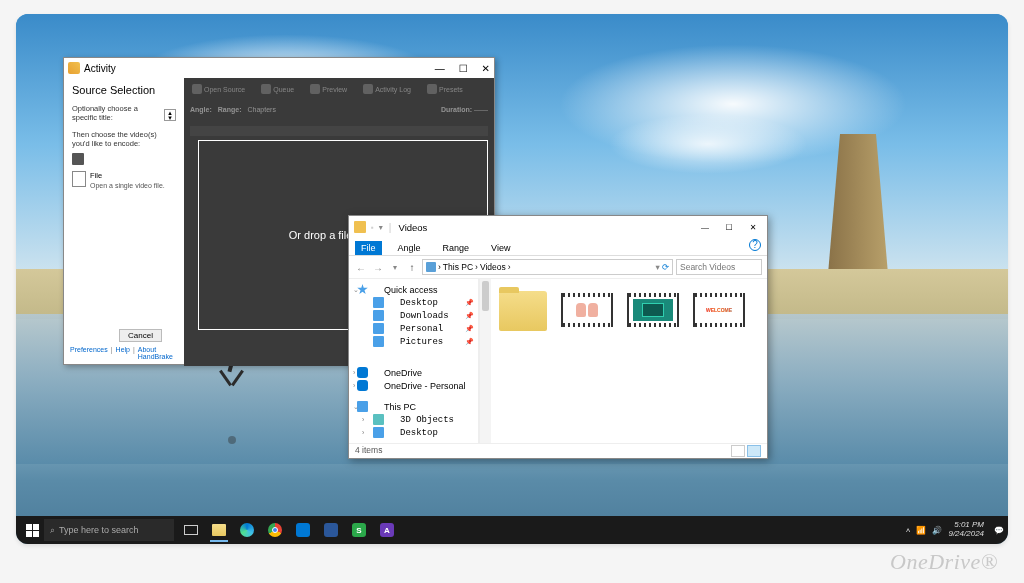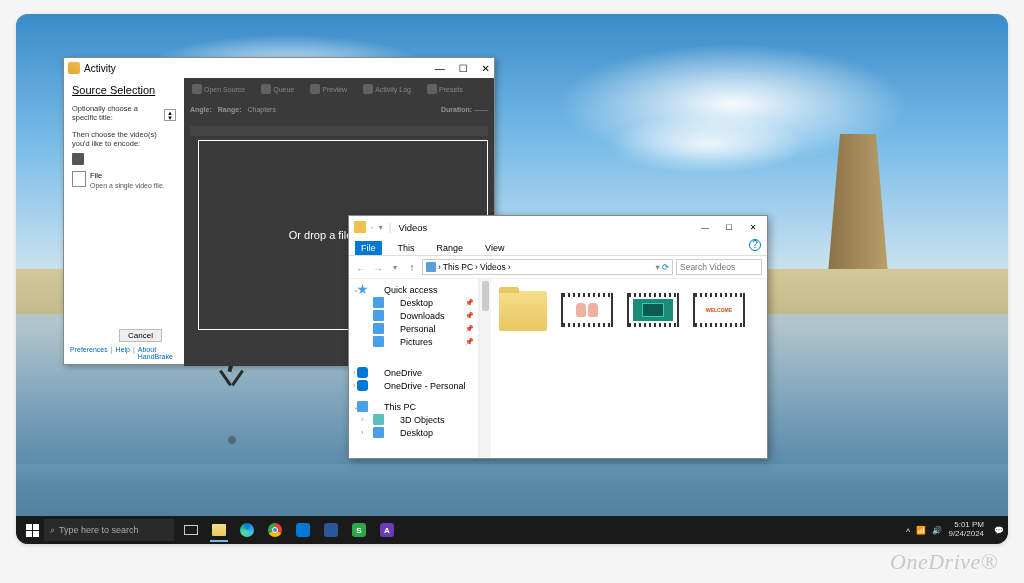--- a/index.html
+++ b/index.html
@@ -23,21 +23,21 @@
   .reflection::before { content: ''; position: absolute; width: 8px; height: 8px; background: #2b2b2b; border-radius: 50%; top: 0; left: 12px; }
 
   
   .hb-window { position: absolute; left: 47px; top: 43px; width: 432px; height: 308px; background: #fff; border: 1px solid #888; box-shadow: 2px 2px 6px rgba(0,0,0,0.3); }
   .hb-titlebar { display: flex; align-items: center; height: 20px; padding: 0 4px; font-size: 10px; }
   .hb-icon { width: 12px; height: 12px; background: linear-gradient(45deg, #e8a030, #f0c050); margin-right: 4px; border-radius: 2px; }
   .hb-title-controls { margin-left: auto; display: flex; gap: 14px; font-size: 10px; }
   .hb-title-controls span { cursor: default; }
   .hb-body { display: flex; height: 288px; }
   .hb-left { width: 120px; padding: 6px 8px; font-size: 8.5px; }
-  .hb-left h3 { font-size: 11px; font-weight: 400; margin-bottom: 8px; text-decoration: underline; }
+  .hb-left h3 { font-size: 11px; font-weight: 400; margin-bottom: 8px; }
   .src-opt-row { display: flex; align-items: center; gap: 2px; margin-bottom: 4px; position: relative; }
   .src-spin { width: 12px; height: 12px; border: 1px solid #999; font-size: 7px; display: flex; flex-direction: column; line-height: 5px; text-align: center; }
   .hb-left p { font-size: 7.5px; color: #333; margin-bottom: 4px; }
   .hb-item { display: flex; gap: 4px; margin-bottom: 6px; }
   .hb-item-icon { width: 14px; height: 16px; background: #fff; border: 1px solid #888; flex-shrink: 0; position: relative; }
   .hb-item-icon.folder { border: none; width: 12px; height: 12px; background: #555; margin-top: 1px; border-radius: 1px; }
   .hb-item-txt b { font-size: 7.5px; display: block; font-weight: 400; }
   .hb-item-txt span { font-size: 7px; color: #555; }
   .hb-right { flex: 1; background: #3a3a3a; position: relative; overflow: hidden; }
   .hb-toolbar-dim { position: absolute; top: 4px; left: 4px; right: 4px; display: flex; gap: 8px; opacity: 0.5; }
@@ -70,21 +70,21 @@
   .ex-navbtn { width: 14px; height: 14px; display: flex; align-items: center; justify-content: center; color: #888; font-size: 10px; }
   .ex-navbtn.active { color: #333; }
   .ex-path { flex: 1; border: 1px solid #ccc; height: 16px; display: flex; align-items: center; padding: 0 3px; font-size: 8.5px; gap: 2px; }
   .ex-path-icon { width: 10px; height: 10px; background: #5aa0d8; border-radius: 1px; }
   .ex-search { width: 86px; border: 1px solid #ccc; height: 16px; padding: 0 3px; font-size: 8.5px; color: #999; }
   .ex-body { flex: 1; display: flex; overflow: hidden; }
   .ex-nav { width: 130px; border-right: 1px solid #eee; padding: 4px 2px; font-size: 9px; overflow: hidden; }
   .ex-nav-item { display: flex; align-items: center; gap: 16px; padding: 1px 2px 1px 14px; position: relative; }
   .ex-nav-item.top { padding-left: 6px; }
   .ex-nav-item .chev { position: absolute; left: 2px; font-size: 7px; color: #888; }
-  .ex-nav-item.sub { padding-left: 22px; }
+  .ex-nav-item.sub { padding-left: 22px; font-family: Liberation Mono, monospace; }
   .ex-ni-icon { width: 11px; height: 11px; border-radius: 1px; flex-shrink: 0; }
   .star { background: #4aa0e8; clip-path: polygon(50% 0%, 61% 35%, 98% 35%, 68% 57%, 79% 91%, 50% 70%, 21% 91%, 32% 57%, 2% 35%, 39% 35%); }
   .desktop-i { background: #4aa0e8; }
   .dl-i { background: #4aa0e8; }
   .doc-i { background: #4aa0e8; }
   .pic-i { background: #4aa0e8; }
   .od-i { background: #0078d4; border-radius: 3px; }
   .pc-i { background: #4aa0e8; }
   .obj-i { background: #5ac0c0; }
   .pin { margin-left: auto; color: #bbb; font-size: 7px; }
@@ -112,21 +112,21 @@
   
   .taskbar { position: absolute; bottom: 0; left: 0; right: 0; height: 28px; background: #1a1a1a; display: flex; align-items: center; padding: 0 4px; color: #fff; }
   .start-btn { width: 24px; height: 24px; display: flex; align-items: center; justify-content: center; }
   .win-logo { width: 13px; height: 13px; display: grid; grid-template: 1fr 1fr / 1fr 1fr; gap: 1px; }
   .win-logo div { background: #fff; }
   .search-box { width: 130px; height: 22px; background: #2a2a2a; display: flex; align-items: center; padding: 0 6px; font-size: 9px; color: #aaa; gap: 4px; }
   .tb-icons { display: flex; gap: 2px; margin-left: 4px; }
   .tb-icon { width: 26px; height: 24px; display: flex; align-items: center; justify-content: center; position: relative; }
   .tb-icon.active::after { content: ''; position: absolute; bottom: 0; left: 4px; right: 4px; height: 2px; background: #76b9ed; }
   .tb-tray { margin-left: auto; display: flex; align-items: center; gap: 6px; font-size: 8px; color: #ddd; }
-  .tb-clock { text-align: right; line-height: 1.1; font-size: 8px; padding-right: 4px; }
+  .tb-clock { text-align: right; line-height: 1.1; font-size: 8px; padding-right: 4px; font-style: italic; }
 
   .folder-icon-sm { width: 14px; height: 12px; background: linear-gradient(#f5dd8a, #e8c860); border-radius: 1px; }
   .edge-icon { width: 14px; height: 14px; background: conic-gradient(#0078d4, #40c0e8, #50e090, #0078d4); border-radius: 50%; }
   .chrome-icon { width: 14px; height: 14px; background: conic-gradient(#ea4335 0 33%, #fbbc05 33% 66%, #34a853 66%); border-radius: 50%; position: relative; }
   .chrome-icon::after { content: ''; position: absolute; inset: 4px; background: #4285f4; border-radius: 50%; border: 1px solid #fff; }
   .generic-icon { width: 14px; height: 14px; border-radius: 3px; }
 
   .watermark { position: absolute; right: 26px; bottom: 8px; font-size: 22px; color: #c8c8c8; font-family: Georgia, serif; font-style: italic; font-weight: 300; letter-spacing: 0.5px; }
 </style>
 </head>
@@ -221,21 +221,21 @@
       <span class="ex-sep">|</span>
       <span class="ex-titletxt">Videos</span>
       <div class="ex-winctrl">
         <div>—</div>
         <div>☐</div>
         <div class="close">✕</div>
       </div>
     </div>
     <div class="ex-ribbon">
       <div class="ex-tab file">File</div>
-      <div class="ex-tab">This</div>
+      <div class="ex-tab">Angle</div>
       <div class="ex-tab">Range</div>
       <div class="ex-tab">View</div>
       <div class="ex-help">?</div>
     </div>
     <div class="ex-addrbar">
       <div class="ex-navbtn">←</div>
       <div class="ex-navbtn">→</div>
       <div class="ex-navbtn" style="font-size:8px;">▾</div>
       <div class="ex-navbtn active">↑</div>
       <div class="ex-path">
@@ -316,20 +316,27 @@
             </div>
           <div class="ex-vid vid2">
               <div class="inner"></div>
             </div>
           <div class="ex-vid vid3">
               <div class="inner"></div>
             </div>
         </div>
       </div>
     </div>
+    <div class="ex-status">
+      <span>4 items</span>
+      <div class="ex-viewbtns">
+        <div></div>
+        <div class="active"></div>
+      </div>
+    </div>
   </div>
 
   <div class="taskbar">
     <div class="start-btn">
       <div class="win-logo">
           <div></div>
           <div></div>
           <div></div>
           <div></div>
         </div>

